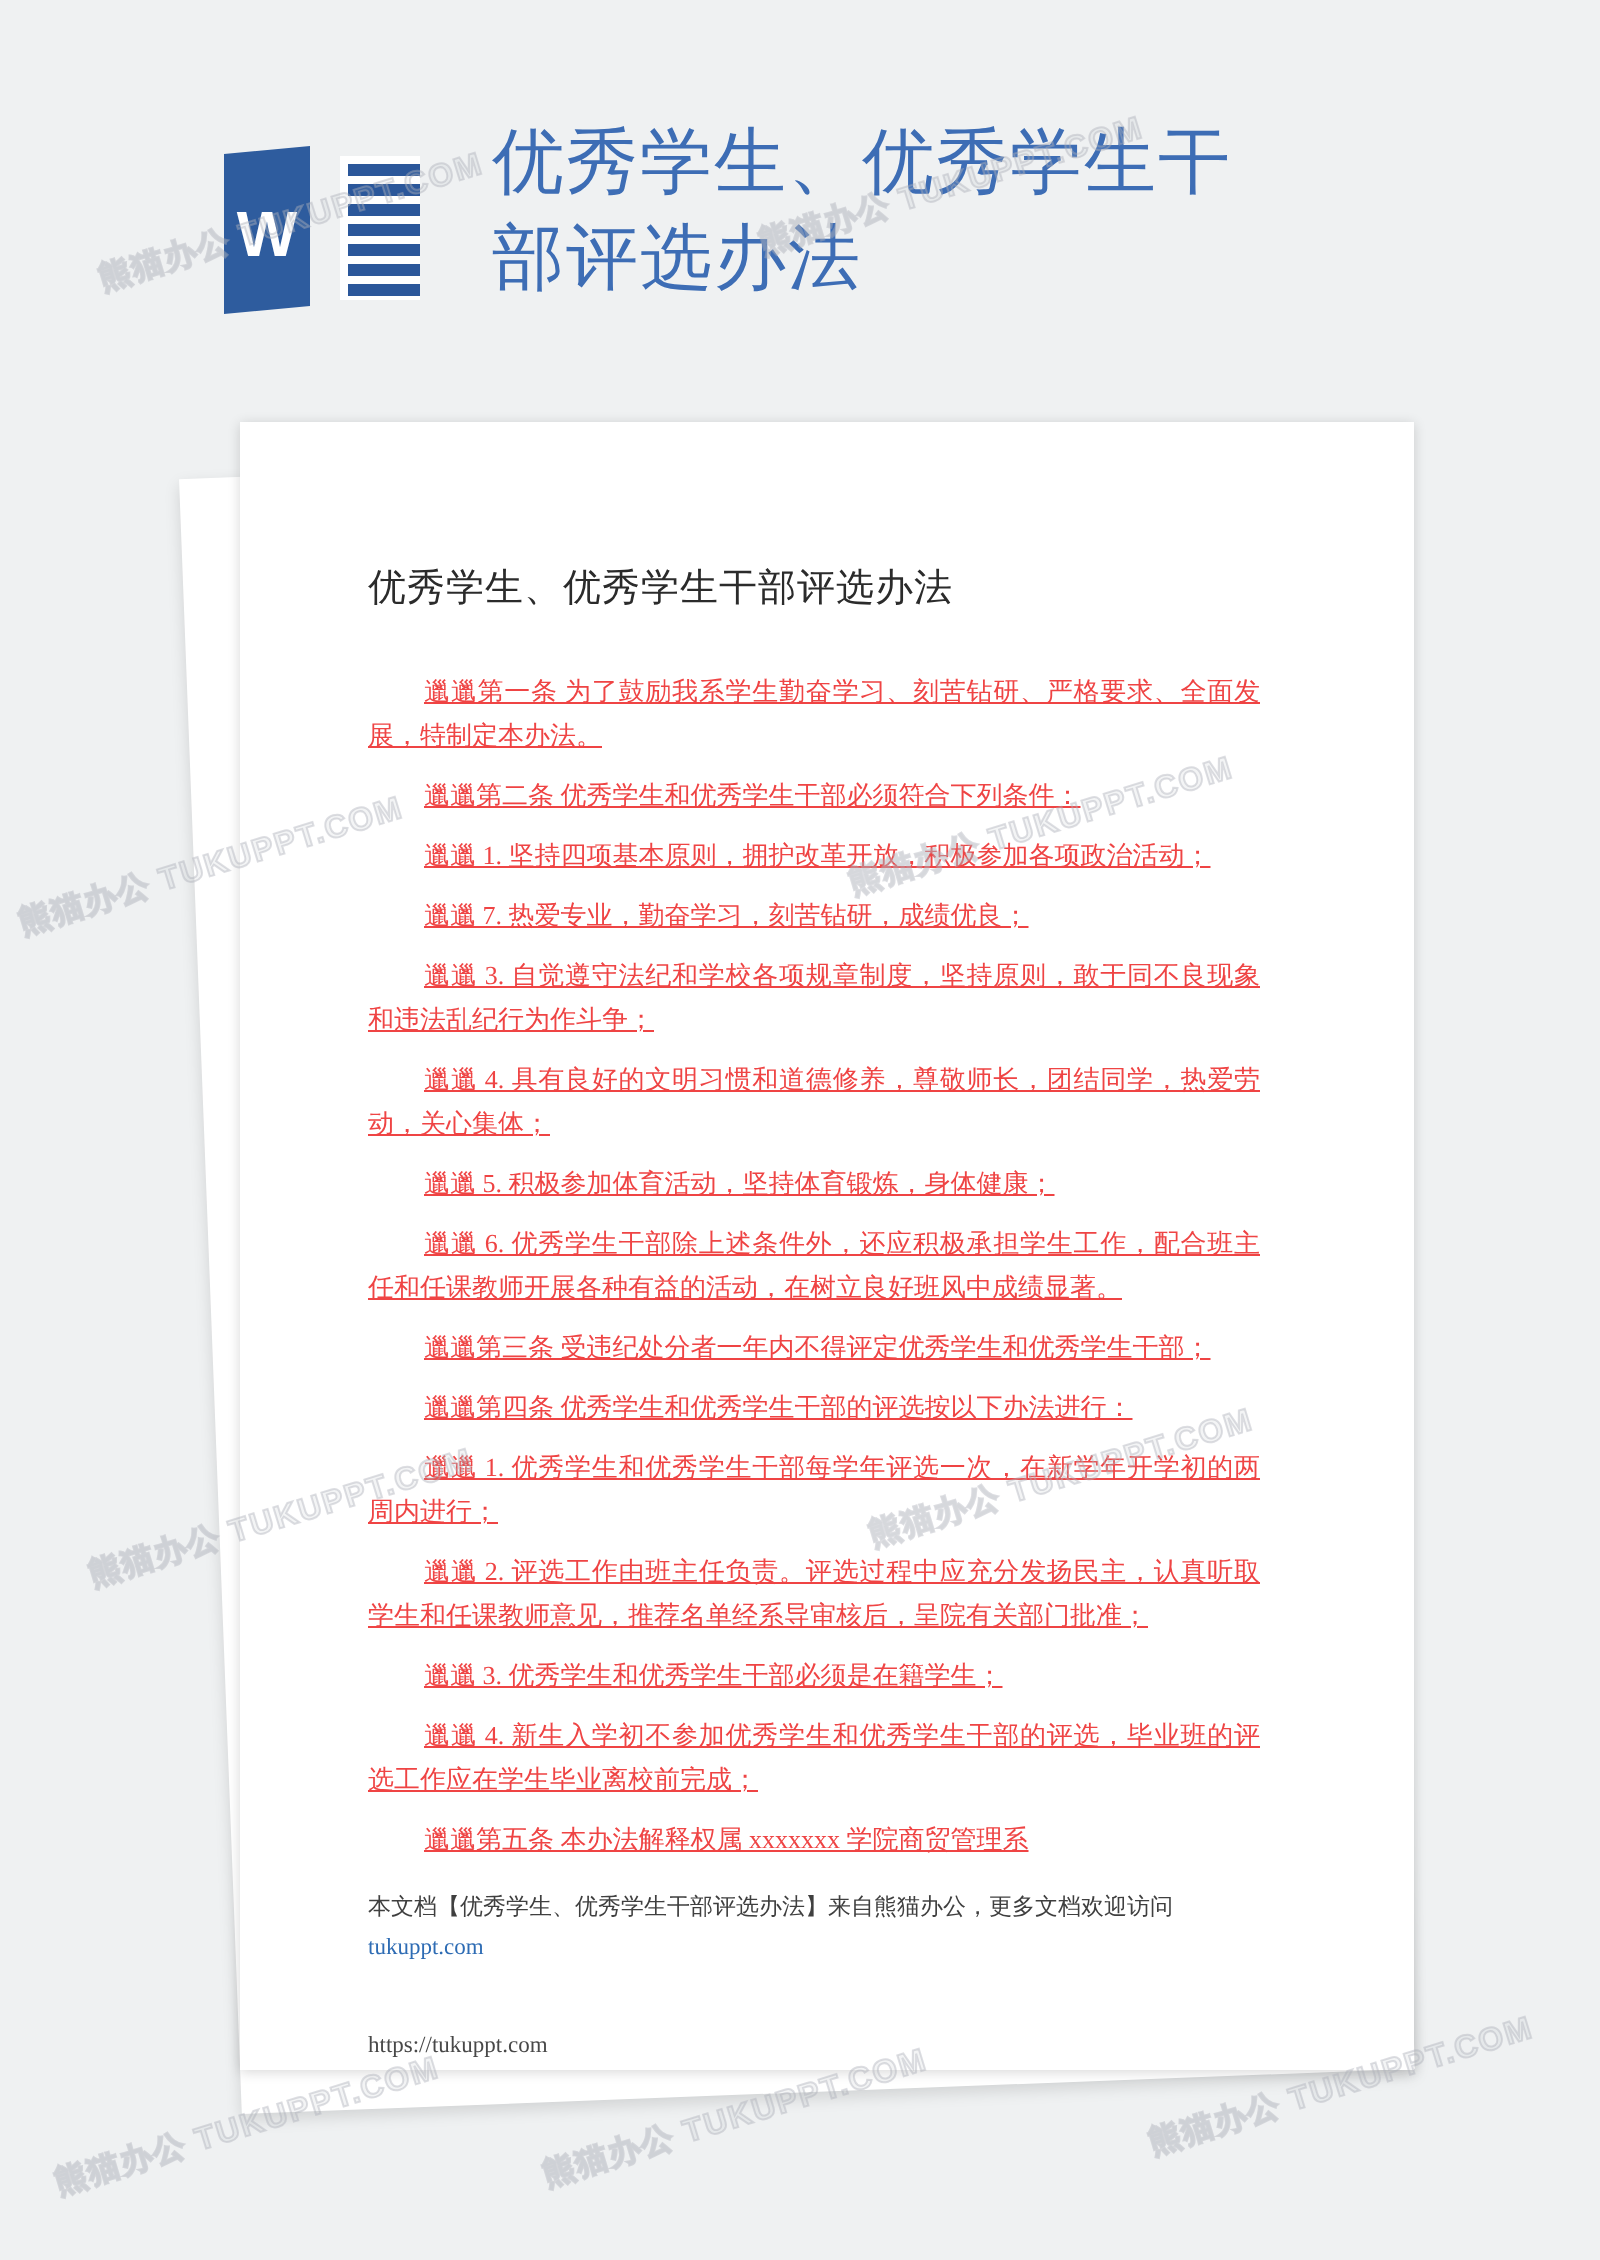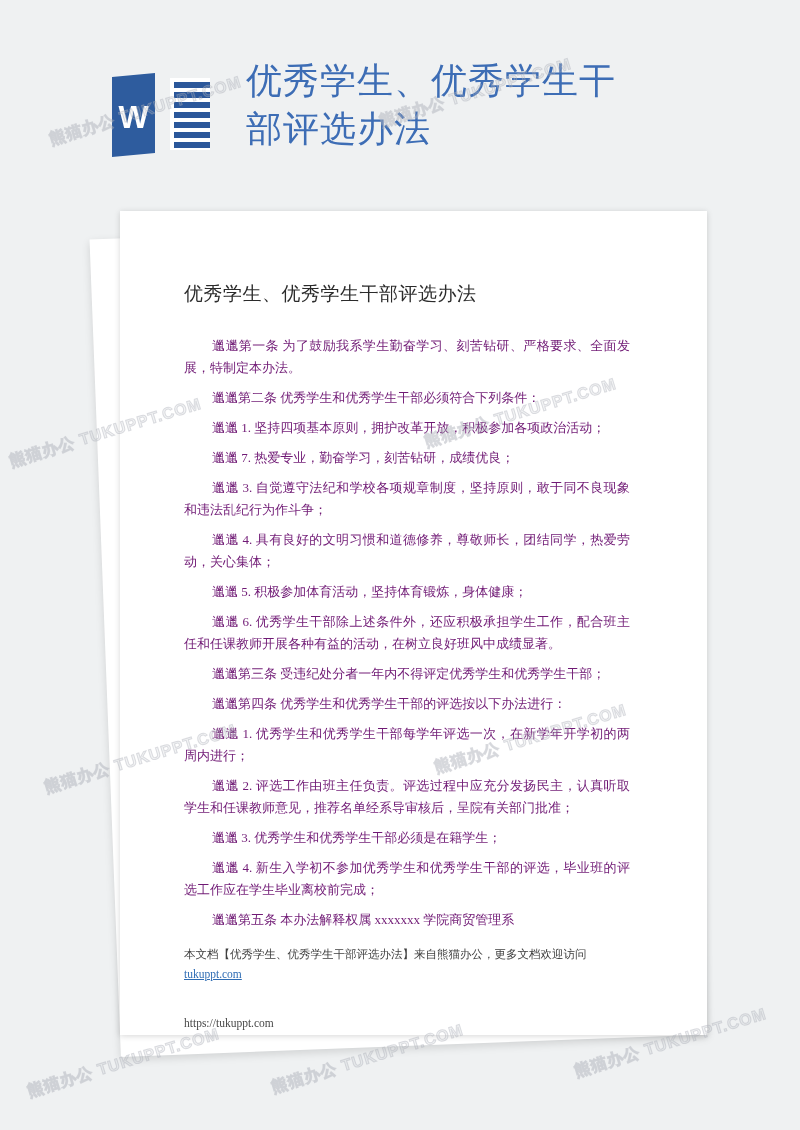--- a/index.html
+++ b/index.html
@@ -25,29 +25,29 @@
   .doc-page{
     position:absolute;left:120px;top:211px;width:587px;height:824px;
     box-sizing:border-box;padding:70px 77px 0 64px;
     background:#ffffff;box-shadow:0 1px 6px rgba(0,0,0,0.16);z-index:2;
   }
   .doc-title{
     font-size:19px;font-weight:500;color:#2b2b2b;letter-spacing:0.5px;
     margin:0 0 28px 0;
   }
   .doc-body p{
-    margin:0 0 8px 0;font-size:13px;line-height:22px;color:#701a75;
-    text-indent:28px;text-align:justify;
+    margin:0 0 8px 0;font-size:13px;line-height:22px;color:#ef4444;
+    text-indent:28px;text-align:justify;text-decoration:underline;
   }
   .doc-footer-note{
     margin-top:14px;font-size:11.5px;line-height:19px;color:#3f3f3f;
   }
   .doc-footer-link{
     display:inline-block;margin-top:2px;font-size:11.5px;line-height:17px;
-    color:#2e6cb4;text-decoration:underline;cursor:pointer;
+    color:#2e6cb4;cursor:pointer;
   }
   .doc-url{
     margin-top:34px;font-size:11.5px;color:#484848;
     font-family:Liberation Serif, serif;
   }
   
   .wm{
     position:absolute;white-space:nowrap;z-index:9;pointer-events:none;
     font-family:"Liberation Sans","DejaVu Sans",sans-serif;
     font-weight:bold;font-size:16px;letter-spacing:1px;

